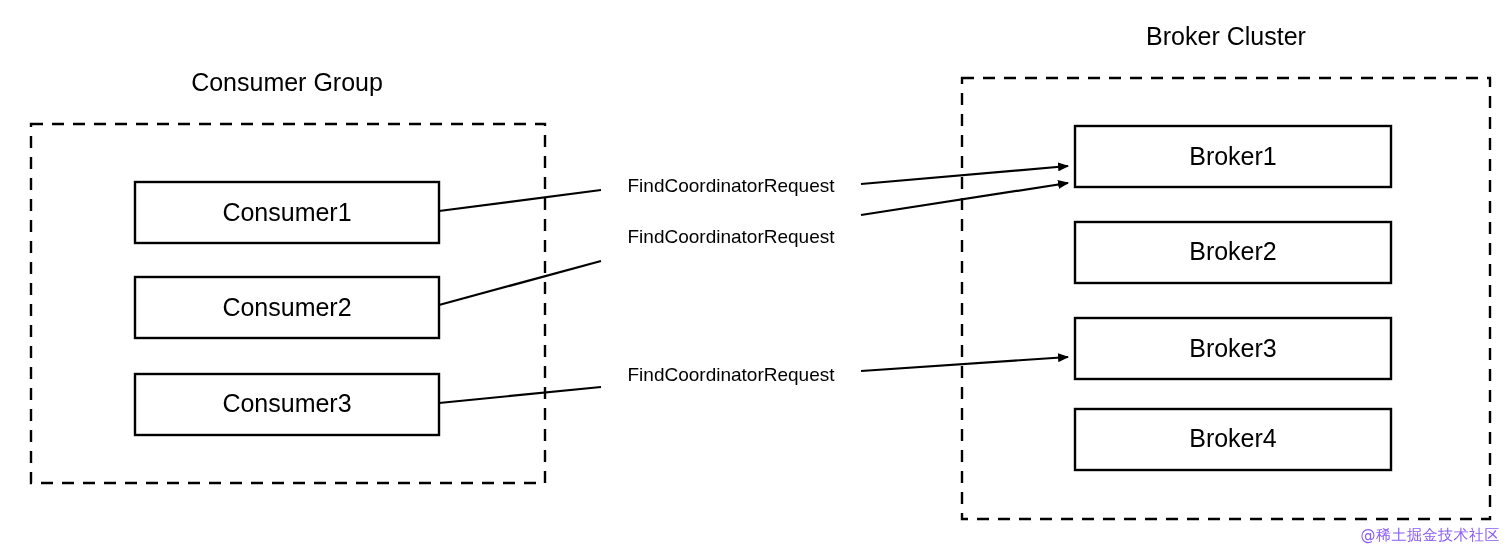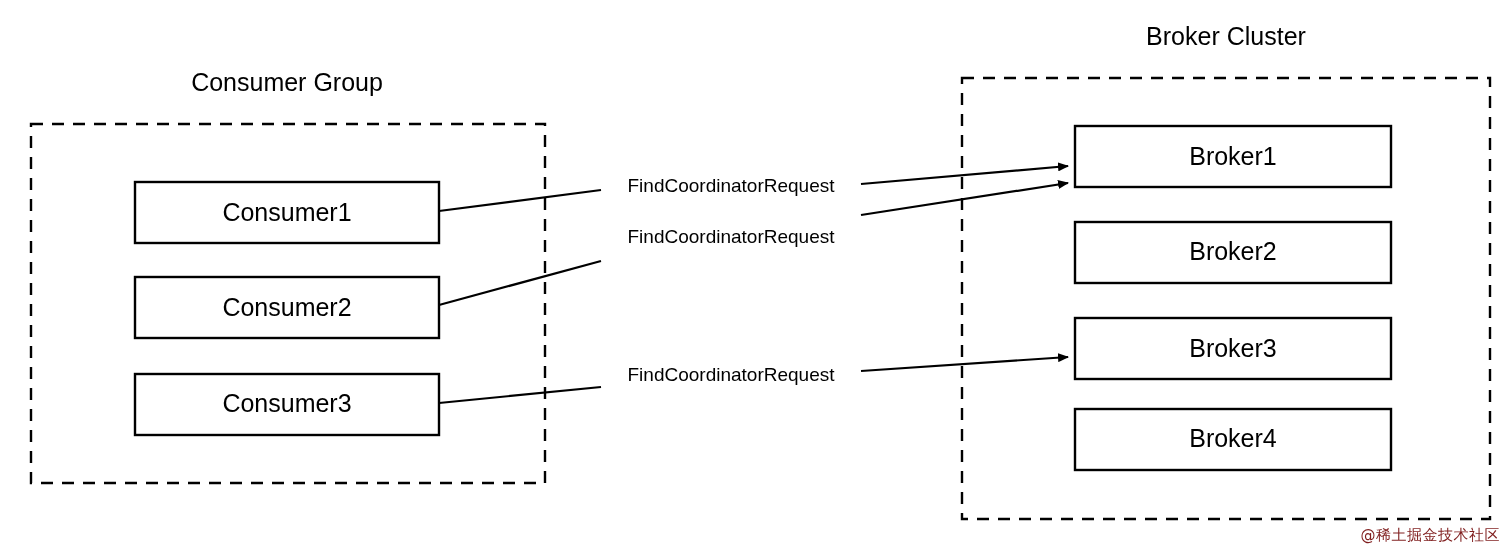--- a/index.html
+++ b/index.html
@@ -59,21 +59,21 @@
   .connector {
     stroke: #000000;
     stroke-width: 2.2;
     fill: none;
   }
   .watermark {
     position: absolute;
     right: 12px;
     bottom: 8px;
     font-size: 15px;
-    color: #7f1d1d;
+    color: #8b5cf6;
     font-family: "DejaVu Sans", sans-serif;
     white-space: nowrap;
     letter-spacing: 0.5px;
   }
 </style>
 </head>
 <body>
 
 <div id="canvas">
 

